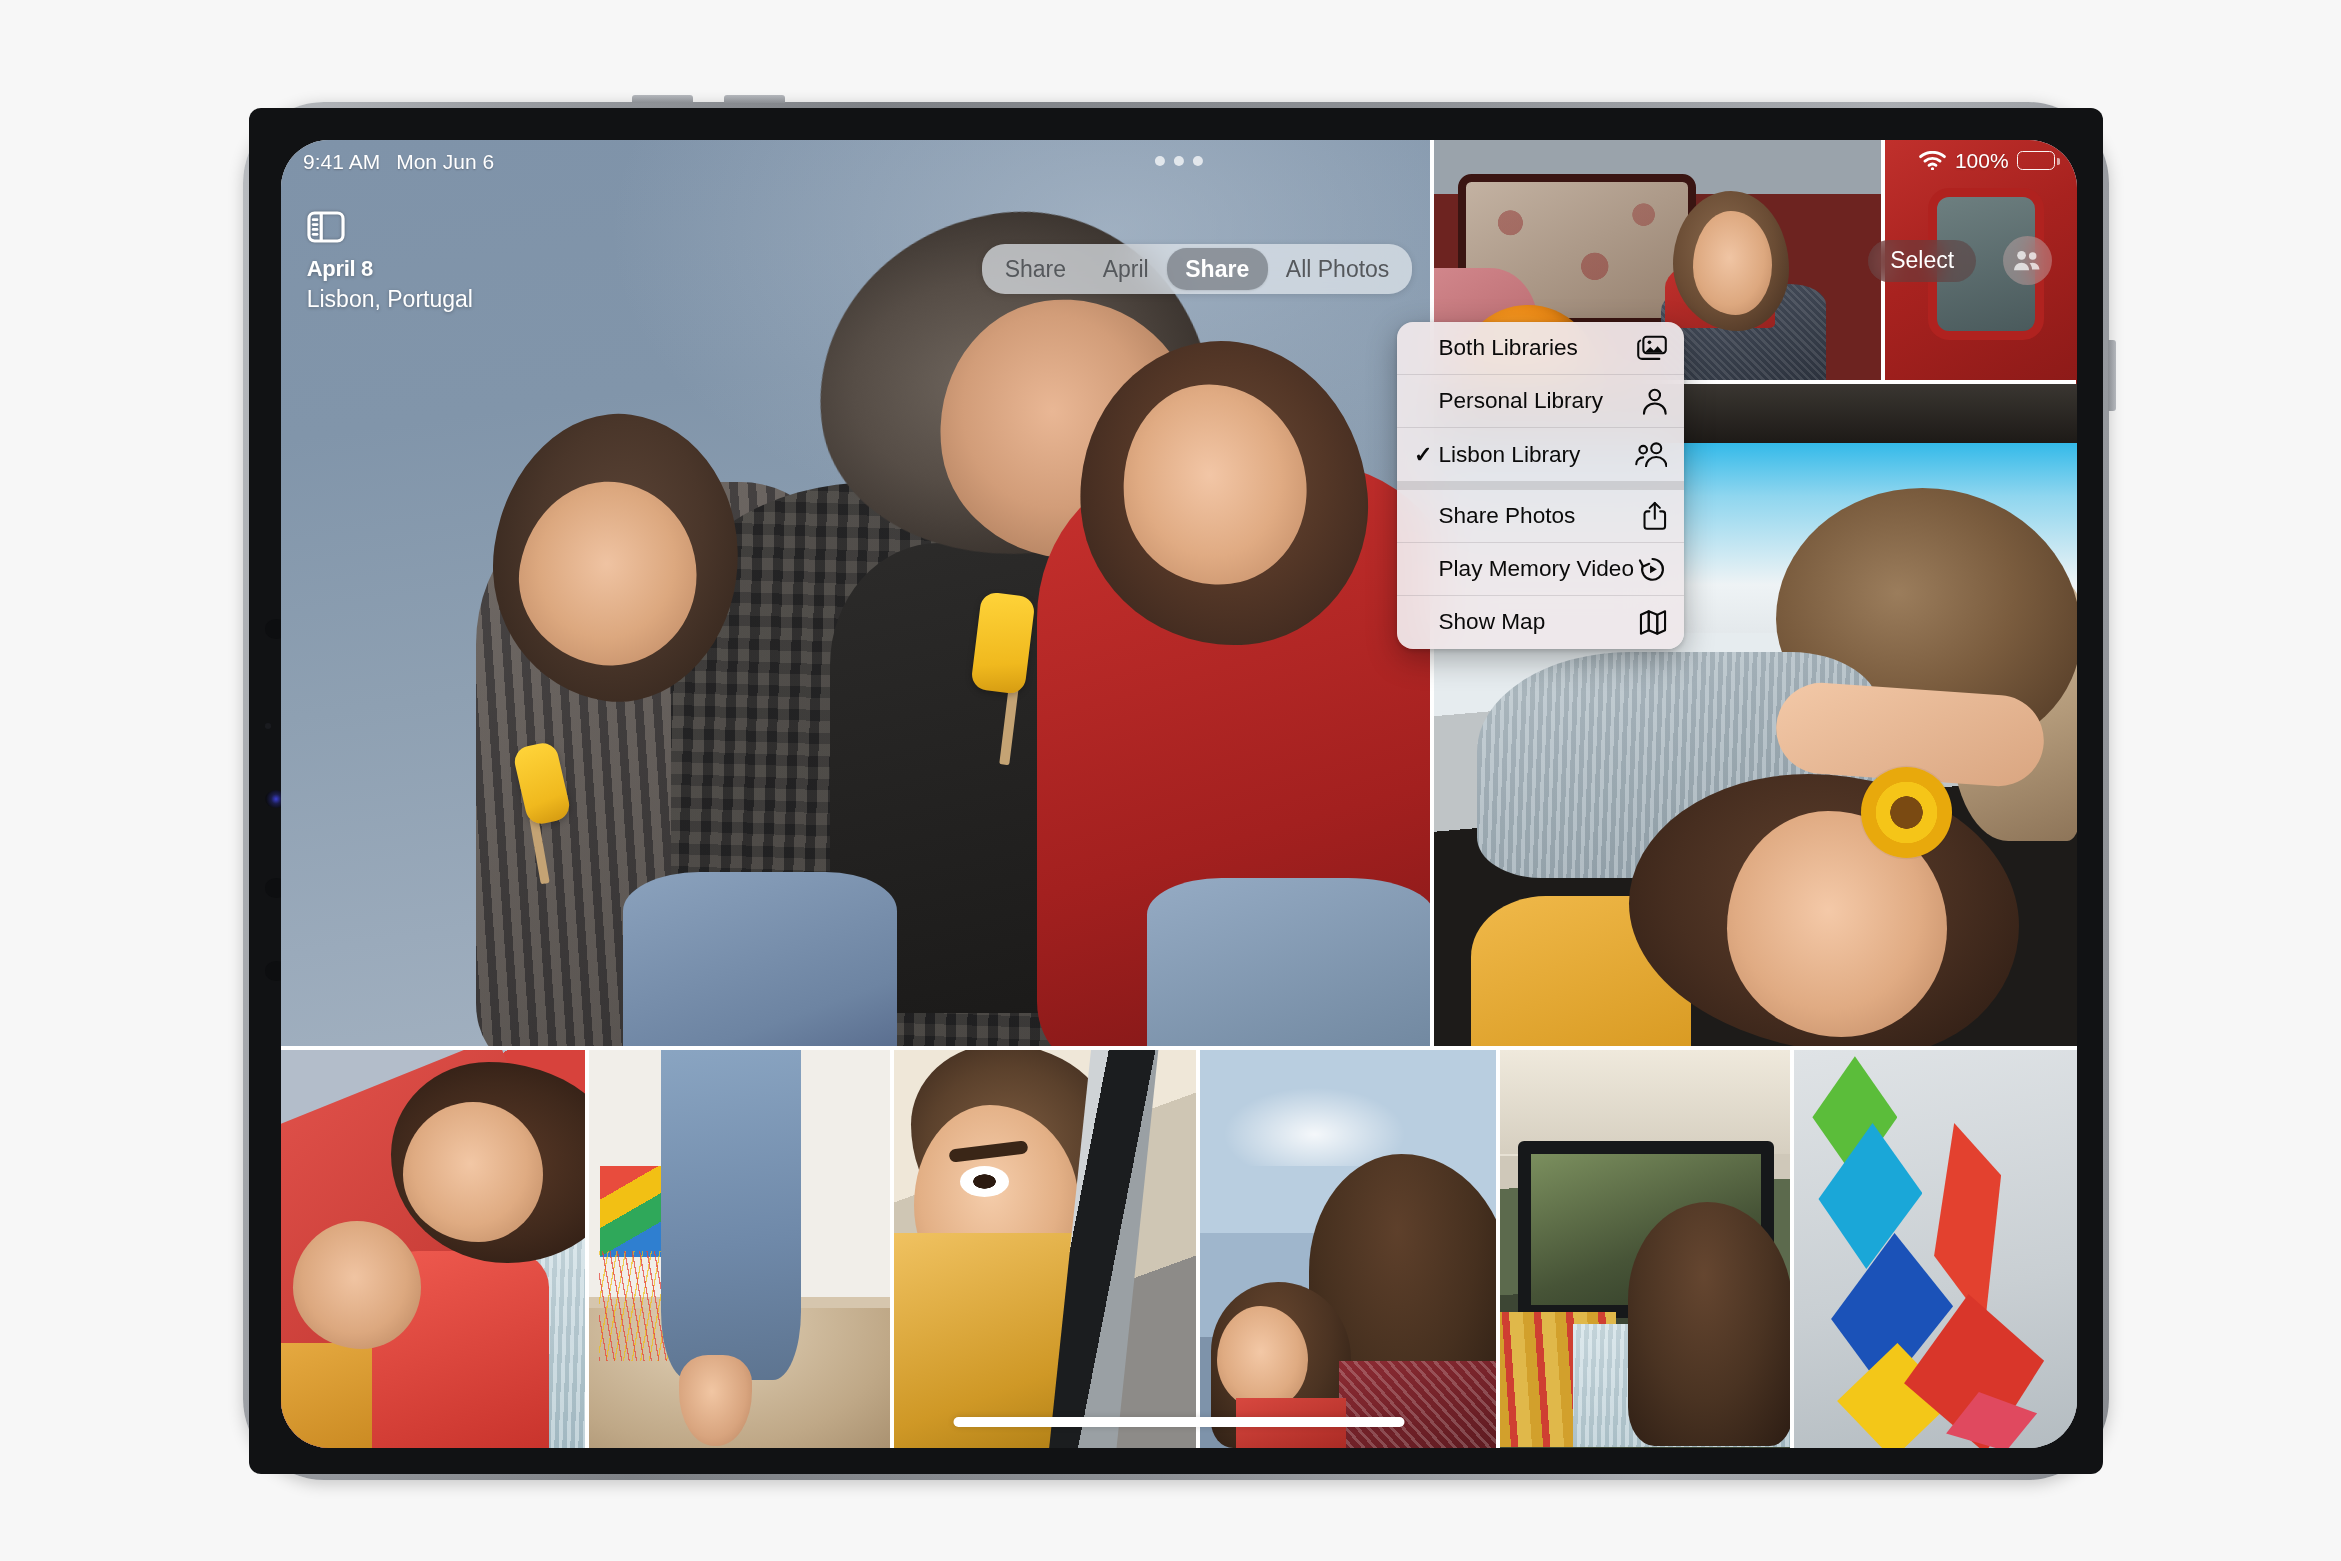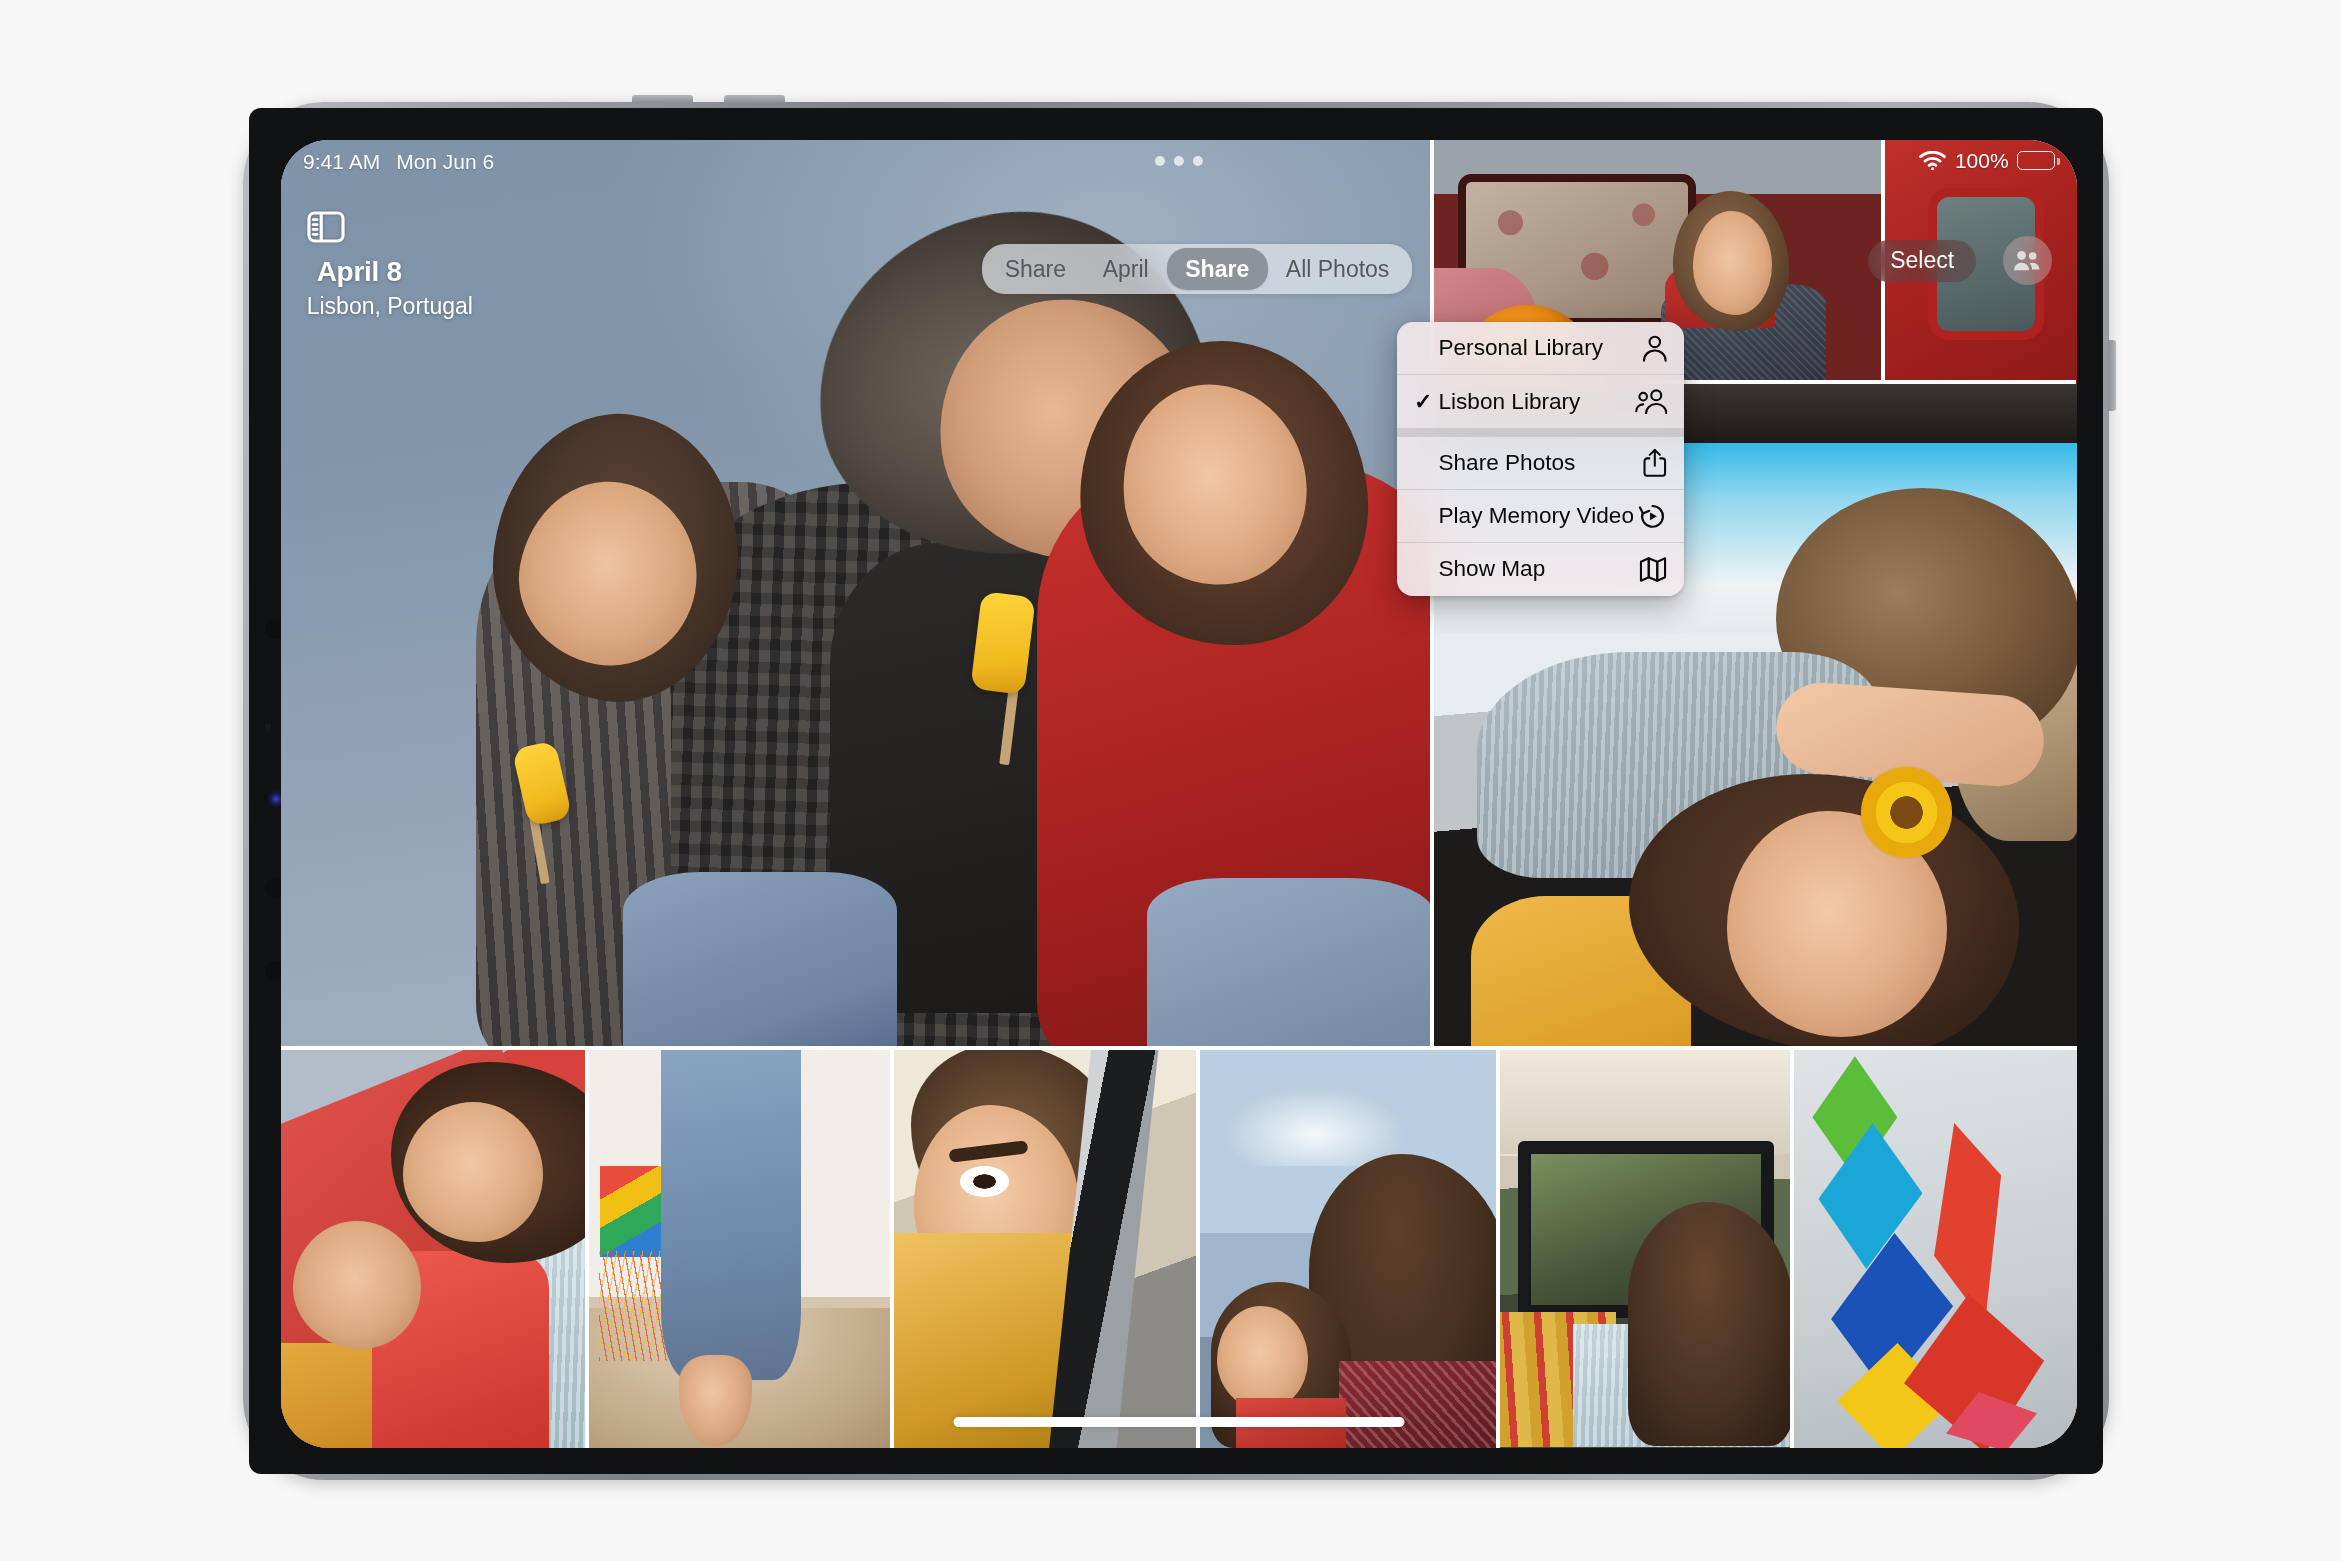--- a/index.html
+++ b/index.html
@@ -392,21 +392,21 @@
   #nav-layer { position:absolute; inset:0; z-index: 30; }
 
   #sidebar-toggle {
     position:absolute; left: 25.6px; top: 71px; width: 38px; height: 32px;
     cursor:pointer;
   }
   #sidebar-toggle svg { display:block; filter: drop-shadow(0 0.6px 1.8px rgba(0,0,0,.3)); }
 
   #title-block { position:absolute; left: 25.6px; top: 117px; color:#fff;
     text-shadow: 0 1.2px 3.7px rgba(0,0,0,.3); }
-  #page-title { font-size: 28px; font-weight: 700; letter-spacing: -0.3px; line-height: 1.05; margin-left: 10px; }
+  #page-title { font-size: 22px; font-weight: 700; letter-spacing: -0.3px; line-height: 1.05; }
   #page-subtitle { font-size: 23px; font-weight: 400; margin-top: 7.3px; line-height: 1.1; }
 
   
   #segmented-control {
     position:absolute; left: 701px; top: 104px;
     display:flex; align-items:center;
     background: rgba(225,230,236,.72);
     backdrop-filter: blur(18.3px);
     border-radius: 23px; padding: 4.3px;
     box-shadow: 0 1.2px 7.3px rgba(0,0,0,.12);
@@ -674,20 +674,32 @@
               <path d="M0.8 17.6c0-3.6 2.8-6.2 6.2-6.2s6.2 2.6 6.2 6.2H0.8z"></path>
               <path d="M13.6 11.8c.8-.3 1.7-.5 2.6-.5 3.1 0 5.6 2.4 5.6 5.7h-6.1c0-2-.8-3.8-2.1-5.2z"></path>
             </svg>
           </div>
         </div>
 
         <div id="context-menu">
 
           <div class="menu-group">
 
+            <div class="menu-item">
+              <span class="menu-check"></span>
+              <span class="menu-label">Both Libraries</span>
+              <span class="menu-icon">
+                <svg width="30.5" height="25.6" viewBox="0 0 25 21" fill="none">
+                  <rect x="5.2" y="1.4" width="18.4" height="13.6" rx="2.6" stroke="#0a0a0a" stroke-width="1.7"></rect>
+                  <path d="M2.6 4.6C1.6 5 1 5.9 1 7v9.6c0 1.7 1.4 3 3.1 3h14.2" stroke="#0a0a0a" stroke-width="1.7" stroke-linecap="round"></path>
+                  <circle cx="10.2" cy="6" r="1.5" fill="#0a0a0a"></circle>
+                  <path d="M6.4 14.4l4.4-4.5 3 2.8 3.1-3.5 4.5 5.2H6.4z" fill="#0a0a0a"></path>
+                </svg>
+              </span>
+            </div>
 
             <div class="menu-item">
               <span class="menu-check"></span>
               <span class="menu-label">Personal Library</span>
               <span class="menu-icon">
                 <svg width="25.6" height="27" viewBox="0 0 21 22" fill="none">
                   <circle cx="10.5" cy="5.6" r="4.3" stroke="#0a0a0a" stroke-width="1.7"></circle>
                   <path d="M1.6 21c0-4.9 4-8.3 8.9-8.3s8.9 3.4 8.9 8.3" stroke="#0a0a0a" stroke-width="1.7" stroke-linecap="round"></path>
                 </svg>
               </span>

